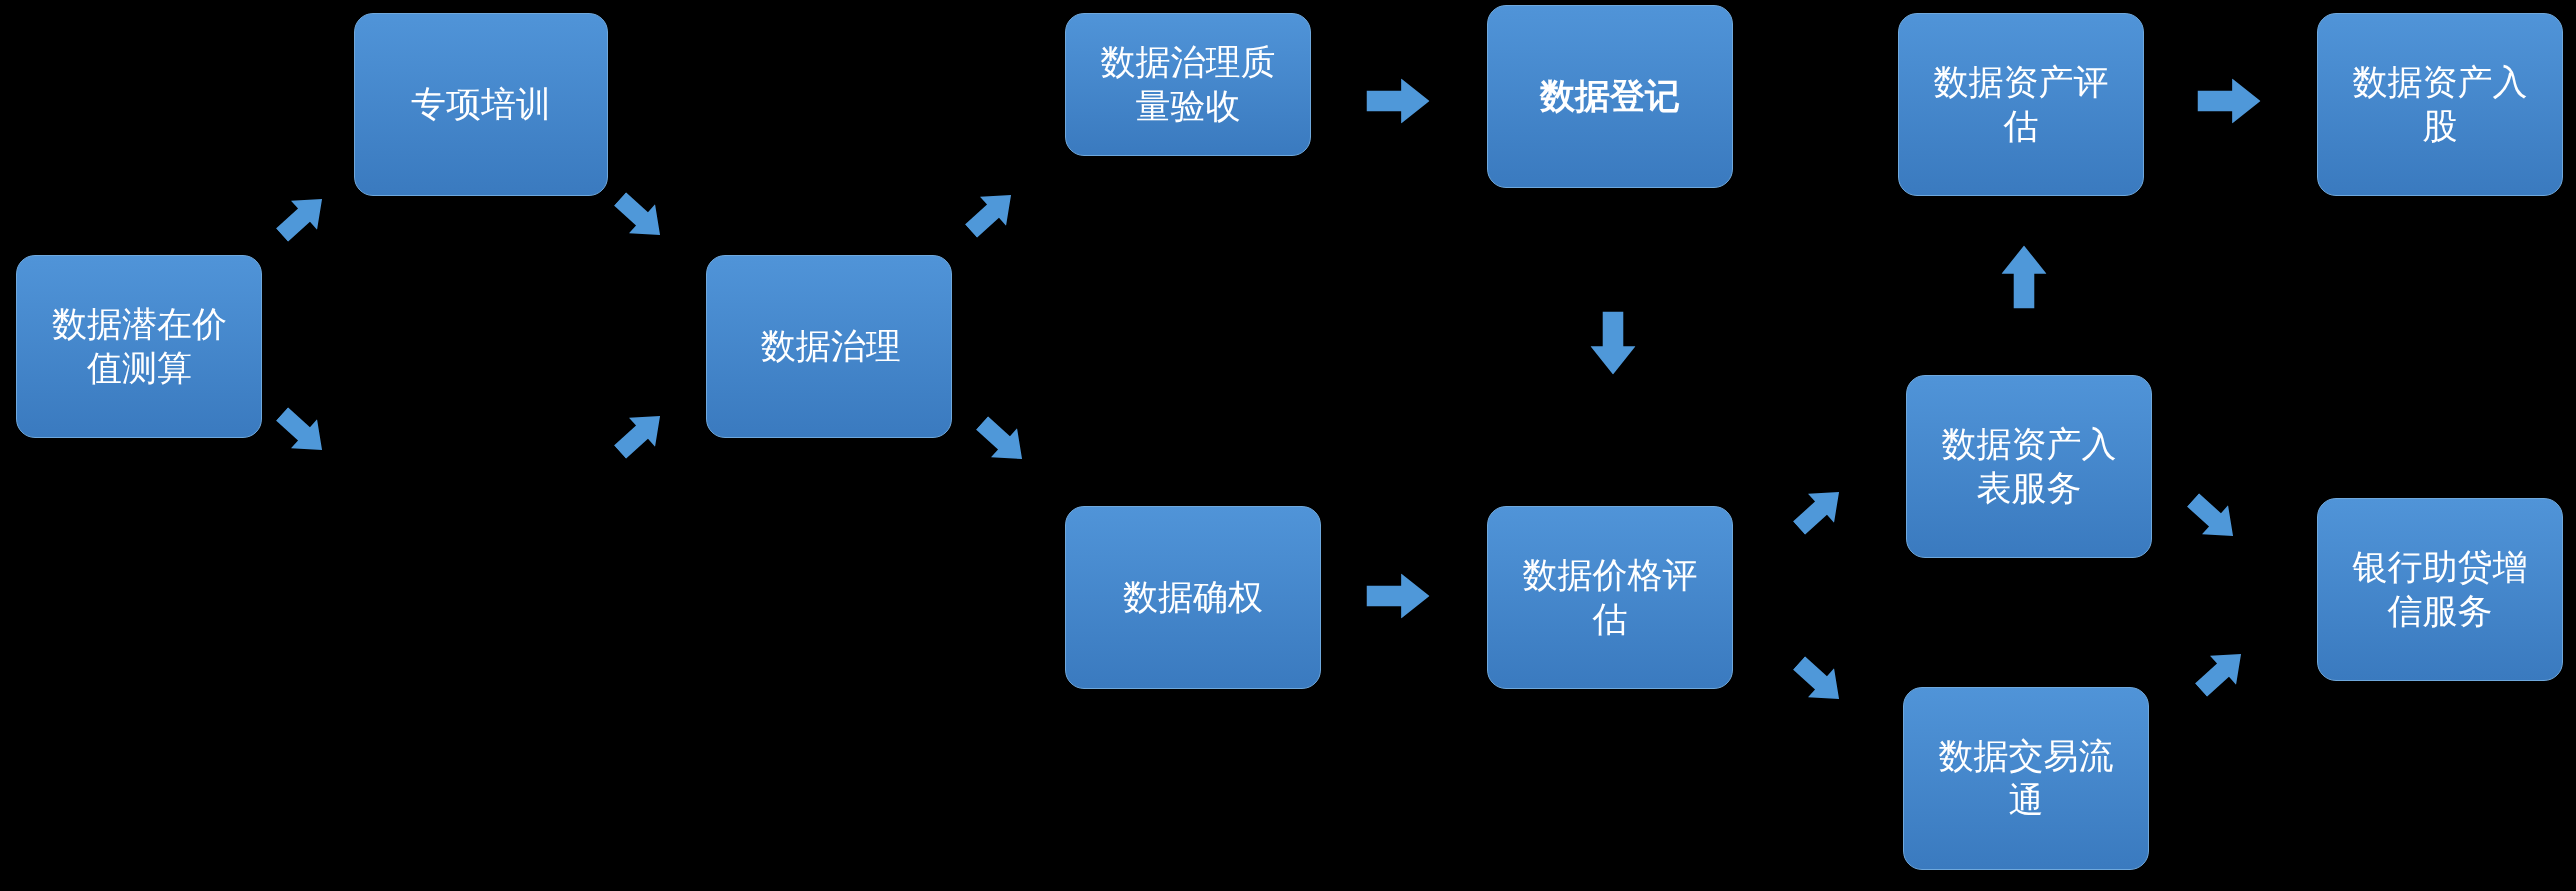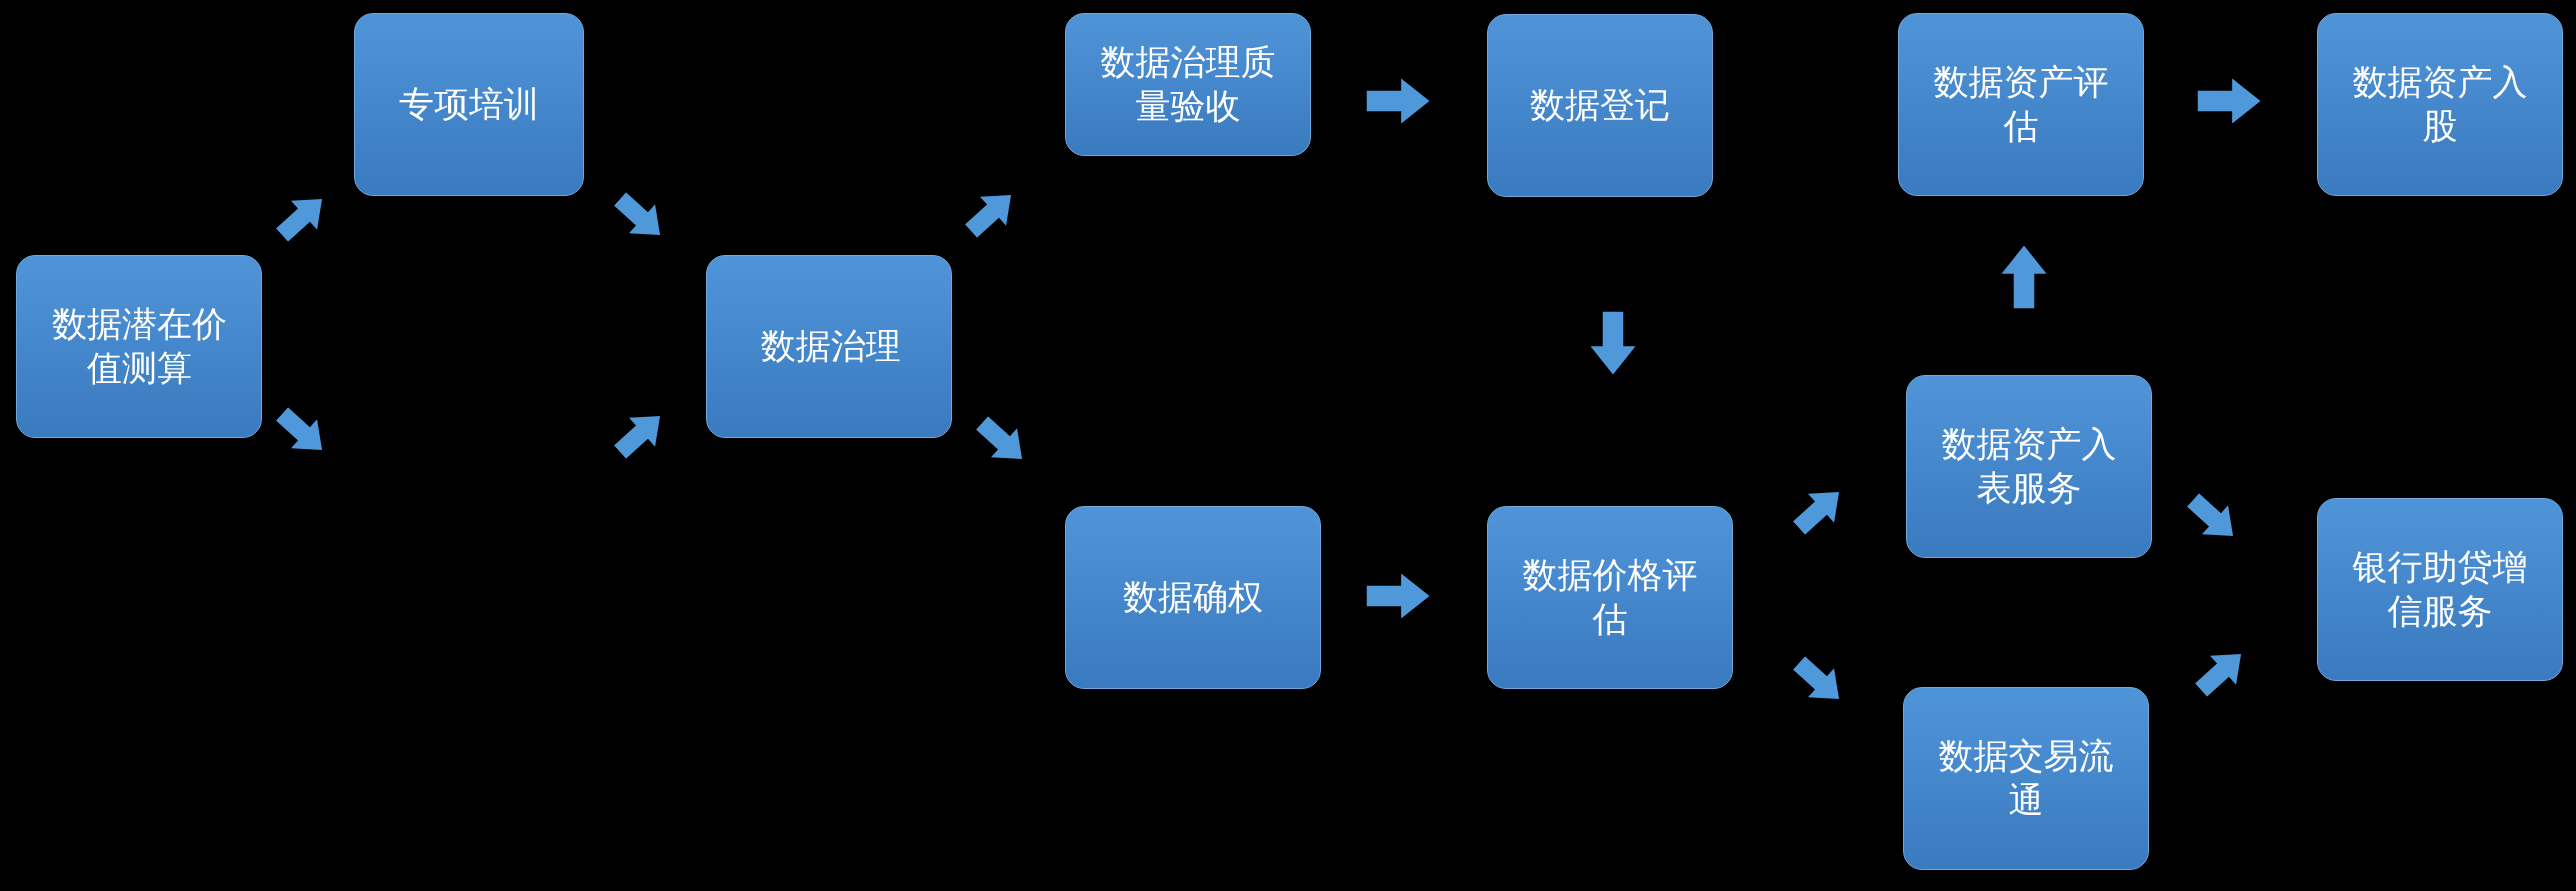--- a/index.html
+++ b/index.html
@@ -49,31 +49,31 @@
   }
 </style>
 </head>
 <body>
 
 <div id="stage">
     <div class="node" style="left: 16.4px; top: 255px; width: 246px; height: 183px;">
     <span class="node-label">数据潜在价
 值测算</span>
   </div>
-    <div class="node" style="left: 354px; top: 13.2px; width: 230px; height: 183px;">
+    <div class="node" style="left: 354px; top: 13.2px; width: 254px; height: 183px;">
     <span class="node-label">专项培训</span>
   </div>
     <div class="node" style="left: 706px; top: 255px; width: 246px; height: 183px; padding-left: 16px;">
     <span class="node-label">数据治理</span>
   </div>
     <div class="node" style="left: 1065px; top: 13.2px; width: 246px; height: 143px;">
     <span class="node-label">数据治理质
 量验收</span>
   </div>
-    <div class="node" style="left: 1487px; top: 14px; width: 226px; height: 183px;">
+    <div class="node" style="left: 1487px; top: 5px; width: 246px; height: 183px; font-weight: bold;">
     <span class="node-label">数据登记</span>
   </div>
     <div class="node" style="left: 1065px; top: 506px; width: 256px; height: 183px;">
     <span class="node-label">数据确权</span>
   </div>
     <div class="node" style="left: 1487px; top: 506px; width: 246px; height: 183px;">
     <span class="node-label">数据价格评
 估</span>
   </div>
     <div class="node" style="left: 1906px; top: 375px; width: 246px; height: 183px;">

